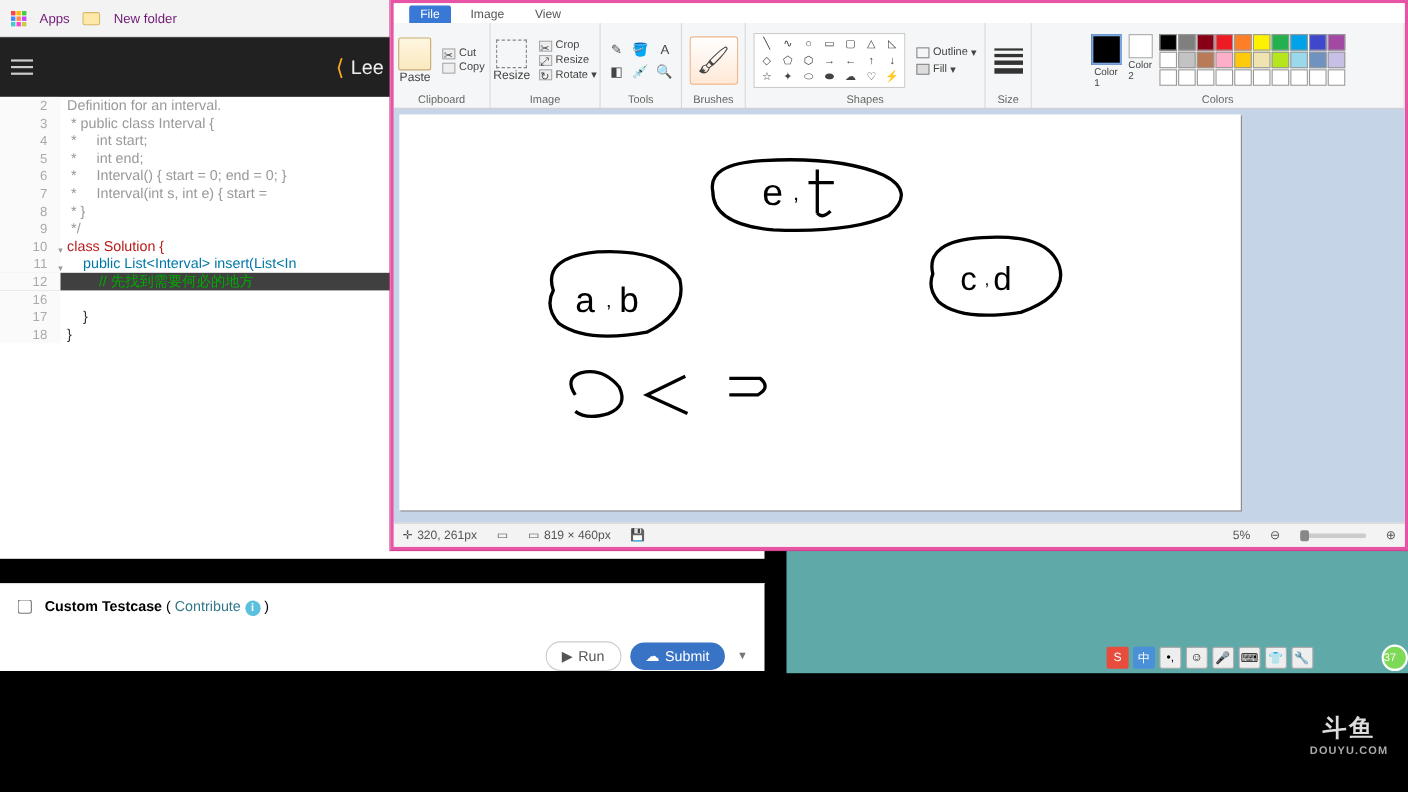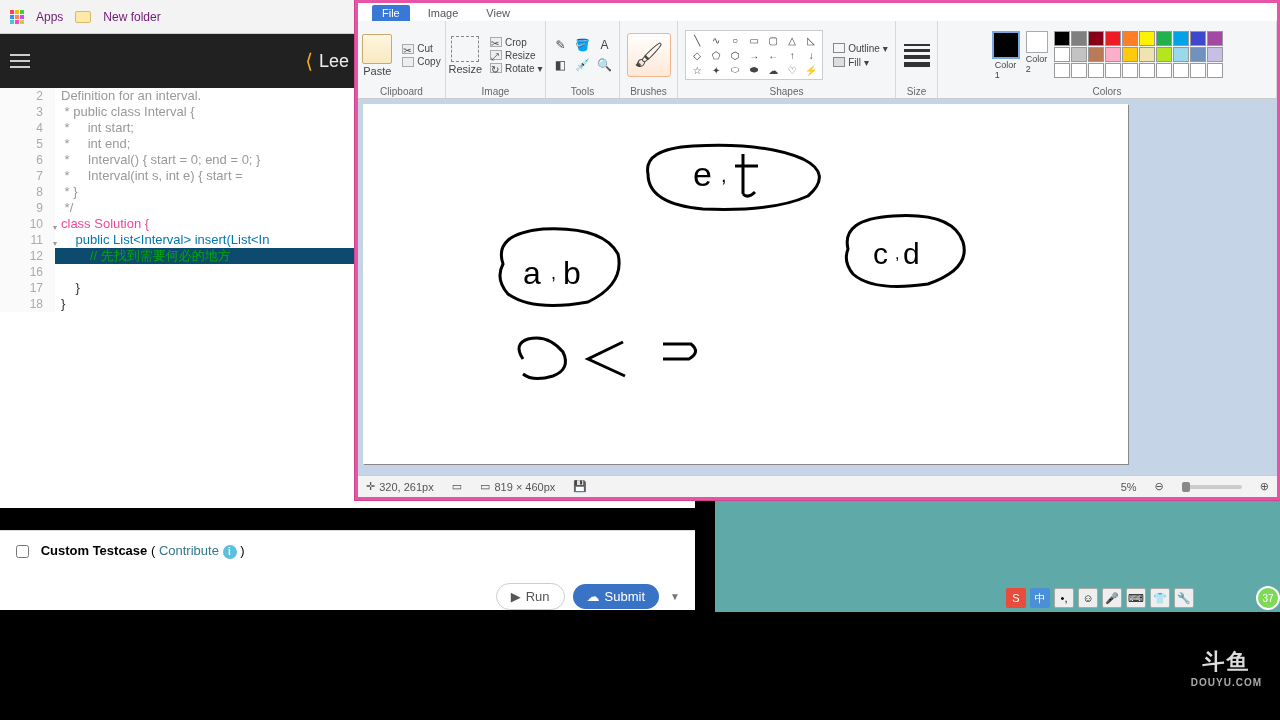--- a/index.html
+++ b/index.html
@@ -21,22 +21,22 @@
   .hamburger span { width:20px; height:2px; background:#ccc;}
   .leet-logo { color:#eee; font-size:18px; font-weight:400; display:flex; align-items:center; gap:6px; margin-left: auto; padding-right:6px;}
   .leet-logo-c { color:#f9a825; font-size:20px;}
 
   
   .editor { position:absolute; left:0; top:88px; width:695px; height:420px; background:#fff; font-family: Consolas, monospace; font-size:13px; color:#333; overflow:hidden;}
   .editor-line { display:flex; height:16px; line-height:16px; }
   .gutter { width:55px; text-align:right; padding-right:12px; color:#aaa; background:#fafafa; font-size:12px; position:relative;}
   .fold { position:absolute; right:-2px; top:4px; width:8px; height:8px; font-size:8px; color:#999;}
   .code { padding-left:6px; white-space:pre; }
-  .kw { color:#ec4899; } .cm { color:#999; } .ty { color:#07a; } .cmnt{ color:#0a0;text-align:center;}
-  .hl { background:#0c4a6e; }
+  .kw { color:#b91c1c; } .cm { color:#999; } .ty { color:#07a; } .cmnt{ color:#0a0;text-align:center;}
+  .hl { background:#404040; }
 
   
   .custom-tc { position:absolute; left:0; top:530px; width:695px; height:80px; background:#fff; border-top:1px solid #ddd; padding:12px 16px; font-size:13px;}
   .custom-tc input[type=checkbox]{ margin-right:8px; vertical-align:middle;}
   .contrib { color:#378; }
   .runbar { position:absolute; right:12px; bottom:0; display:flex; gap:8px; align-items:center;}
   .btn { padding:5px 14px; border-radius:16px; font-size:13px; display:inline-flex; align-items:center; gap:5px; cursor:pointer;}
   .btn-run { background:#fff; border:1px solid #ccc; color:#555;}
   .btn-submit { background:#3873c5; color:#fff; border:none;}
   .dropdown-caret { width:16px; text-align:center; color:#777; font-size:10px;}
@@ -98,21 +98,21 @@
   
   .taskbar { position:absolute; right:86px; bottom:110px; height:24px; display:flex; gap:4px; align-items:center;}
   .tb-ic { width:20px; height:20px; background:#eee; border:1px solid #aaa; border-radius:2px; font-size:11px; display:flex; align-items:center; justify-content:center;}
   .tb-red { background:#e74c3c; color:#fff; border:none;}
   .tb-blue{ background:#4a90d9; color:#fff; border:none;}
 
   
   .douyu { position:absolute; right:18px; bottom:32px; color:#ddd; font-size:22px; font-weight:bold; letter-spacing:2px; text-align:center;}
   .douyu small{ display:block; font-size:10px; letter-spacing:1px; color:#aaa;}
 
-  .green-circ { position:absolute; right:0; bottom:110px; width:24px; height:24px; border-radius:50%; background:#7ed957; border:2px solid #fff; font-size:10px; color:#fff; display:flex; align-items:center; justify-content:center;}
+  .green-circ { position:absolute; right:0; bottom:110px; width:24px; height:24px; border-radius:50%; background:#7ed957; border:2px solid #fff; font-size:10px; color:#fff; display:flex; align-items:center; justify-content:flex-start;}
 </style>
 </head>
 <body>
 
 <div class="browser-top">
   <div class="apps-icon">
       <span></span>
       <span></span>
       <span></span>
       <span></span>

